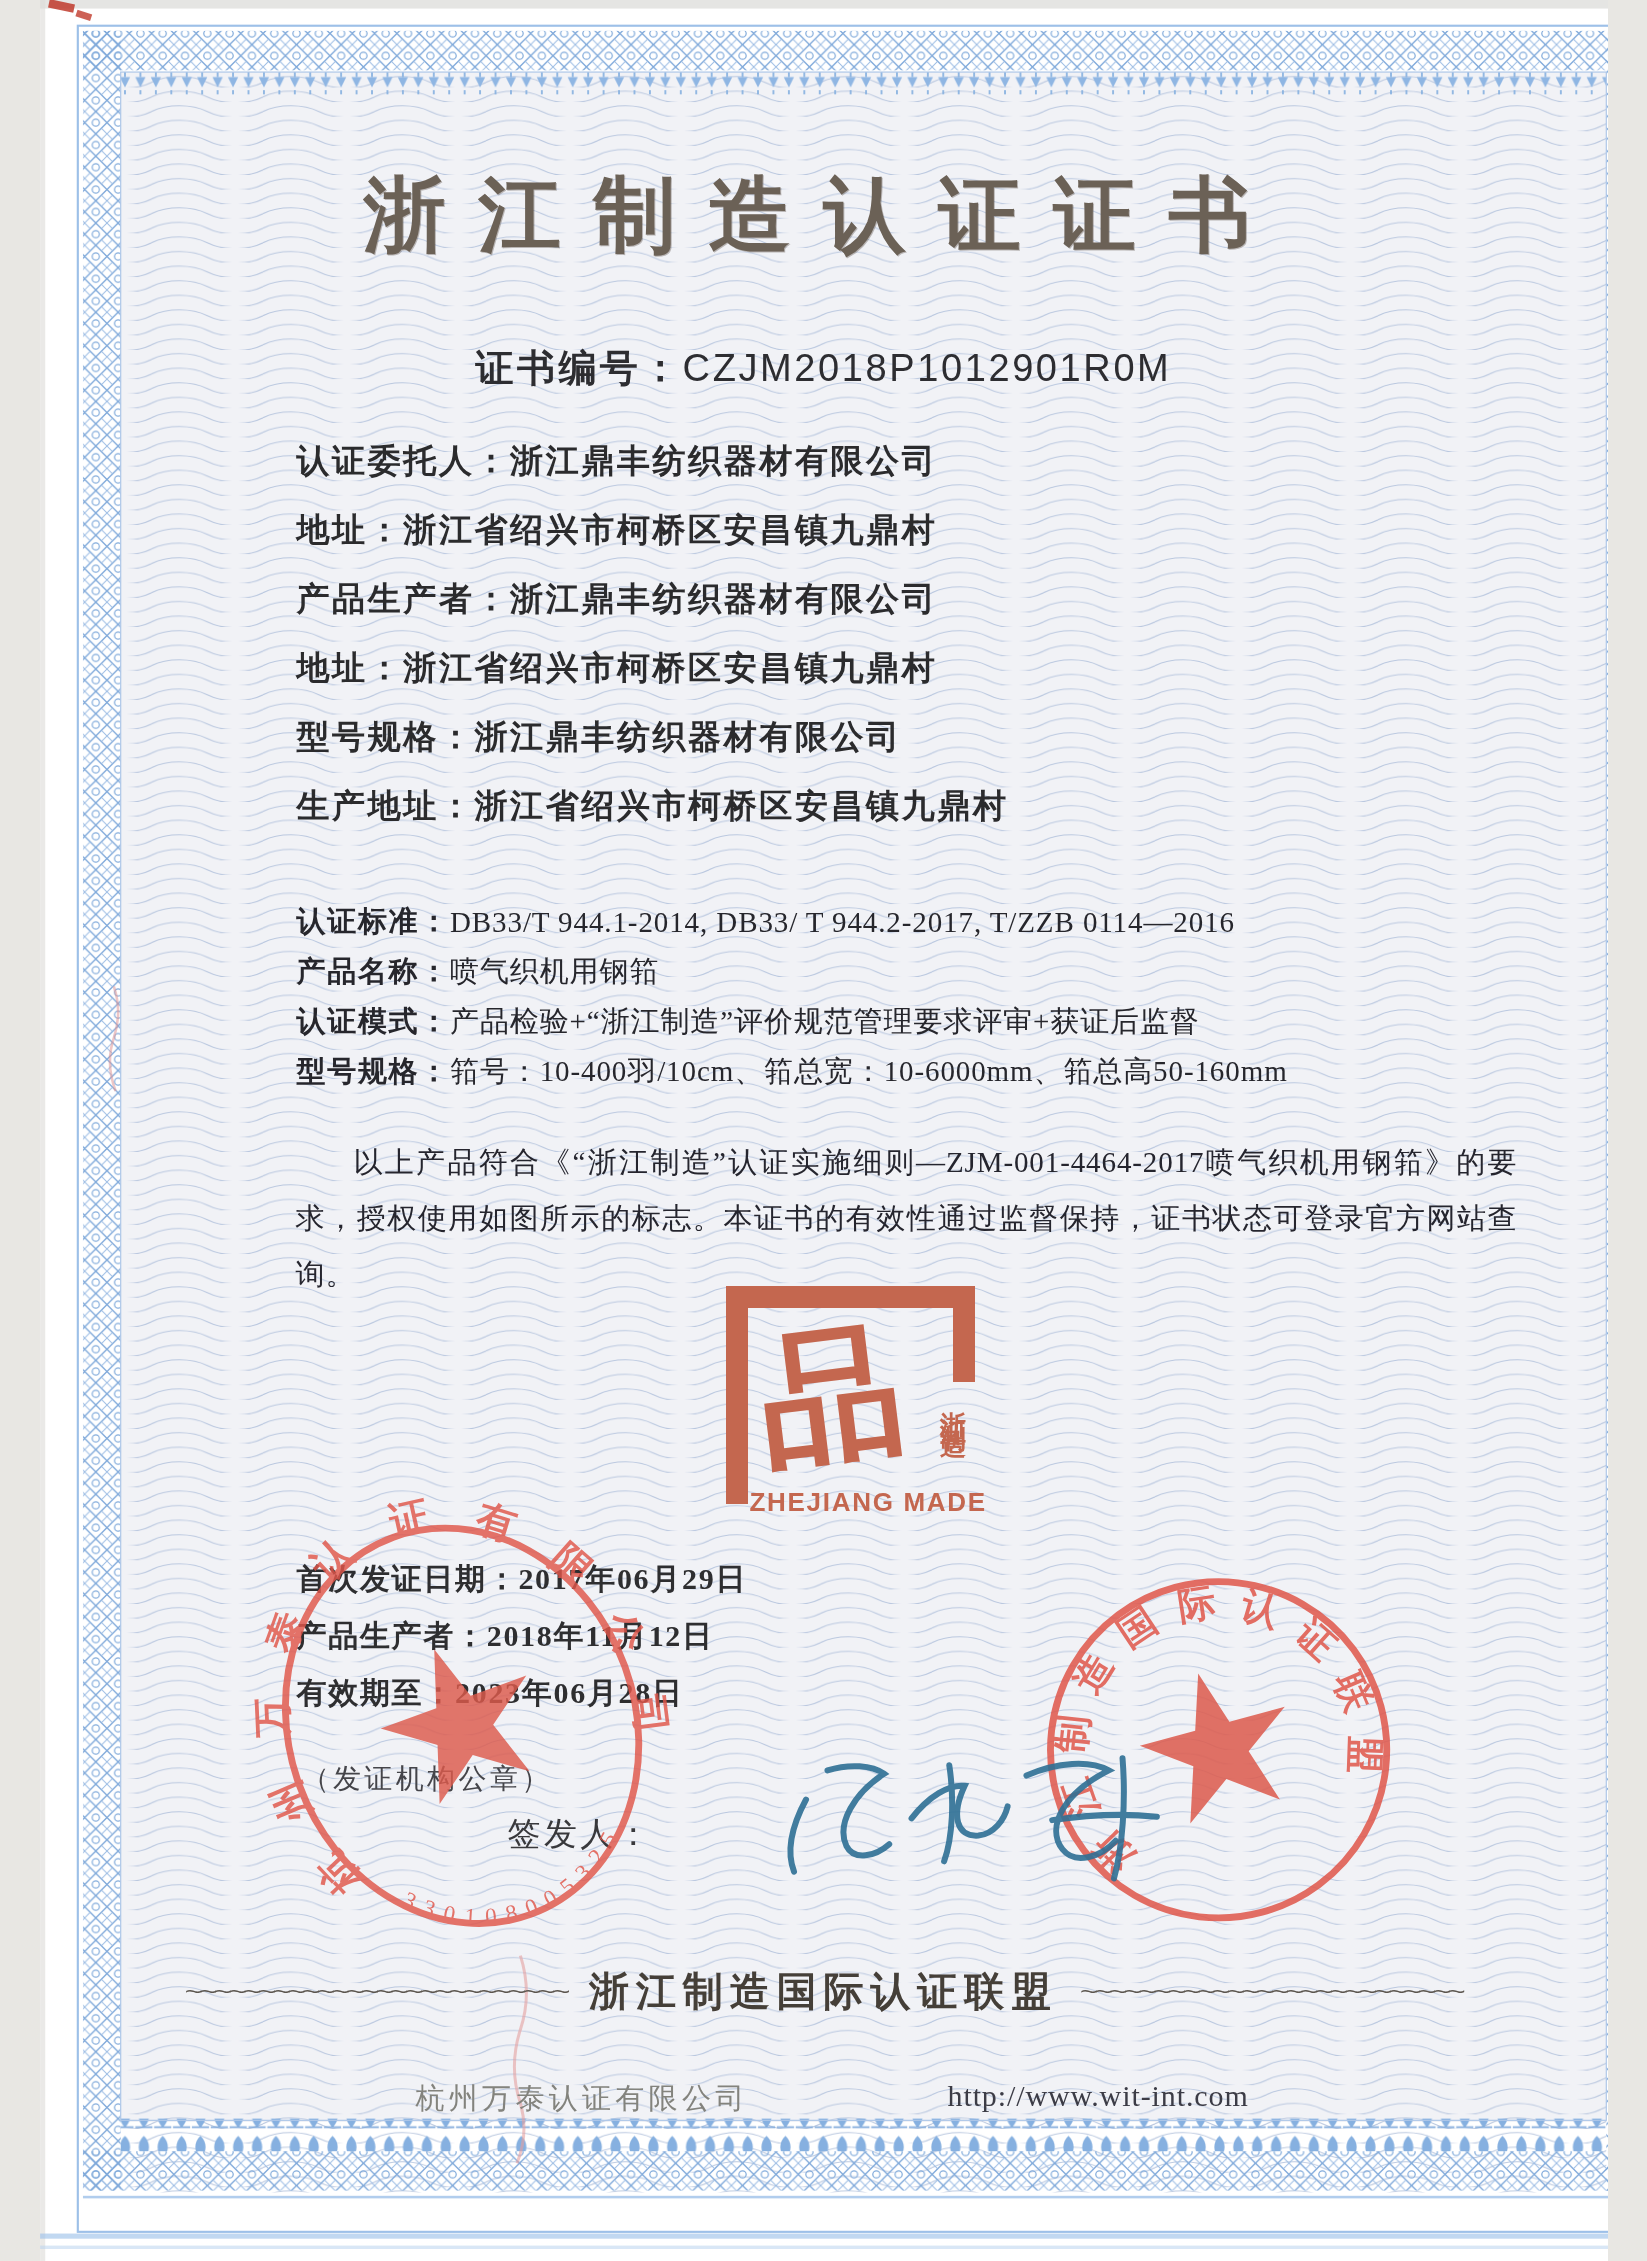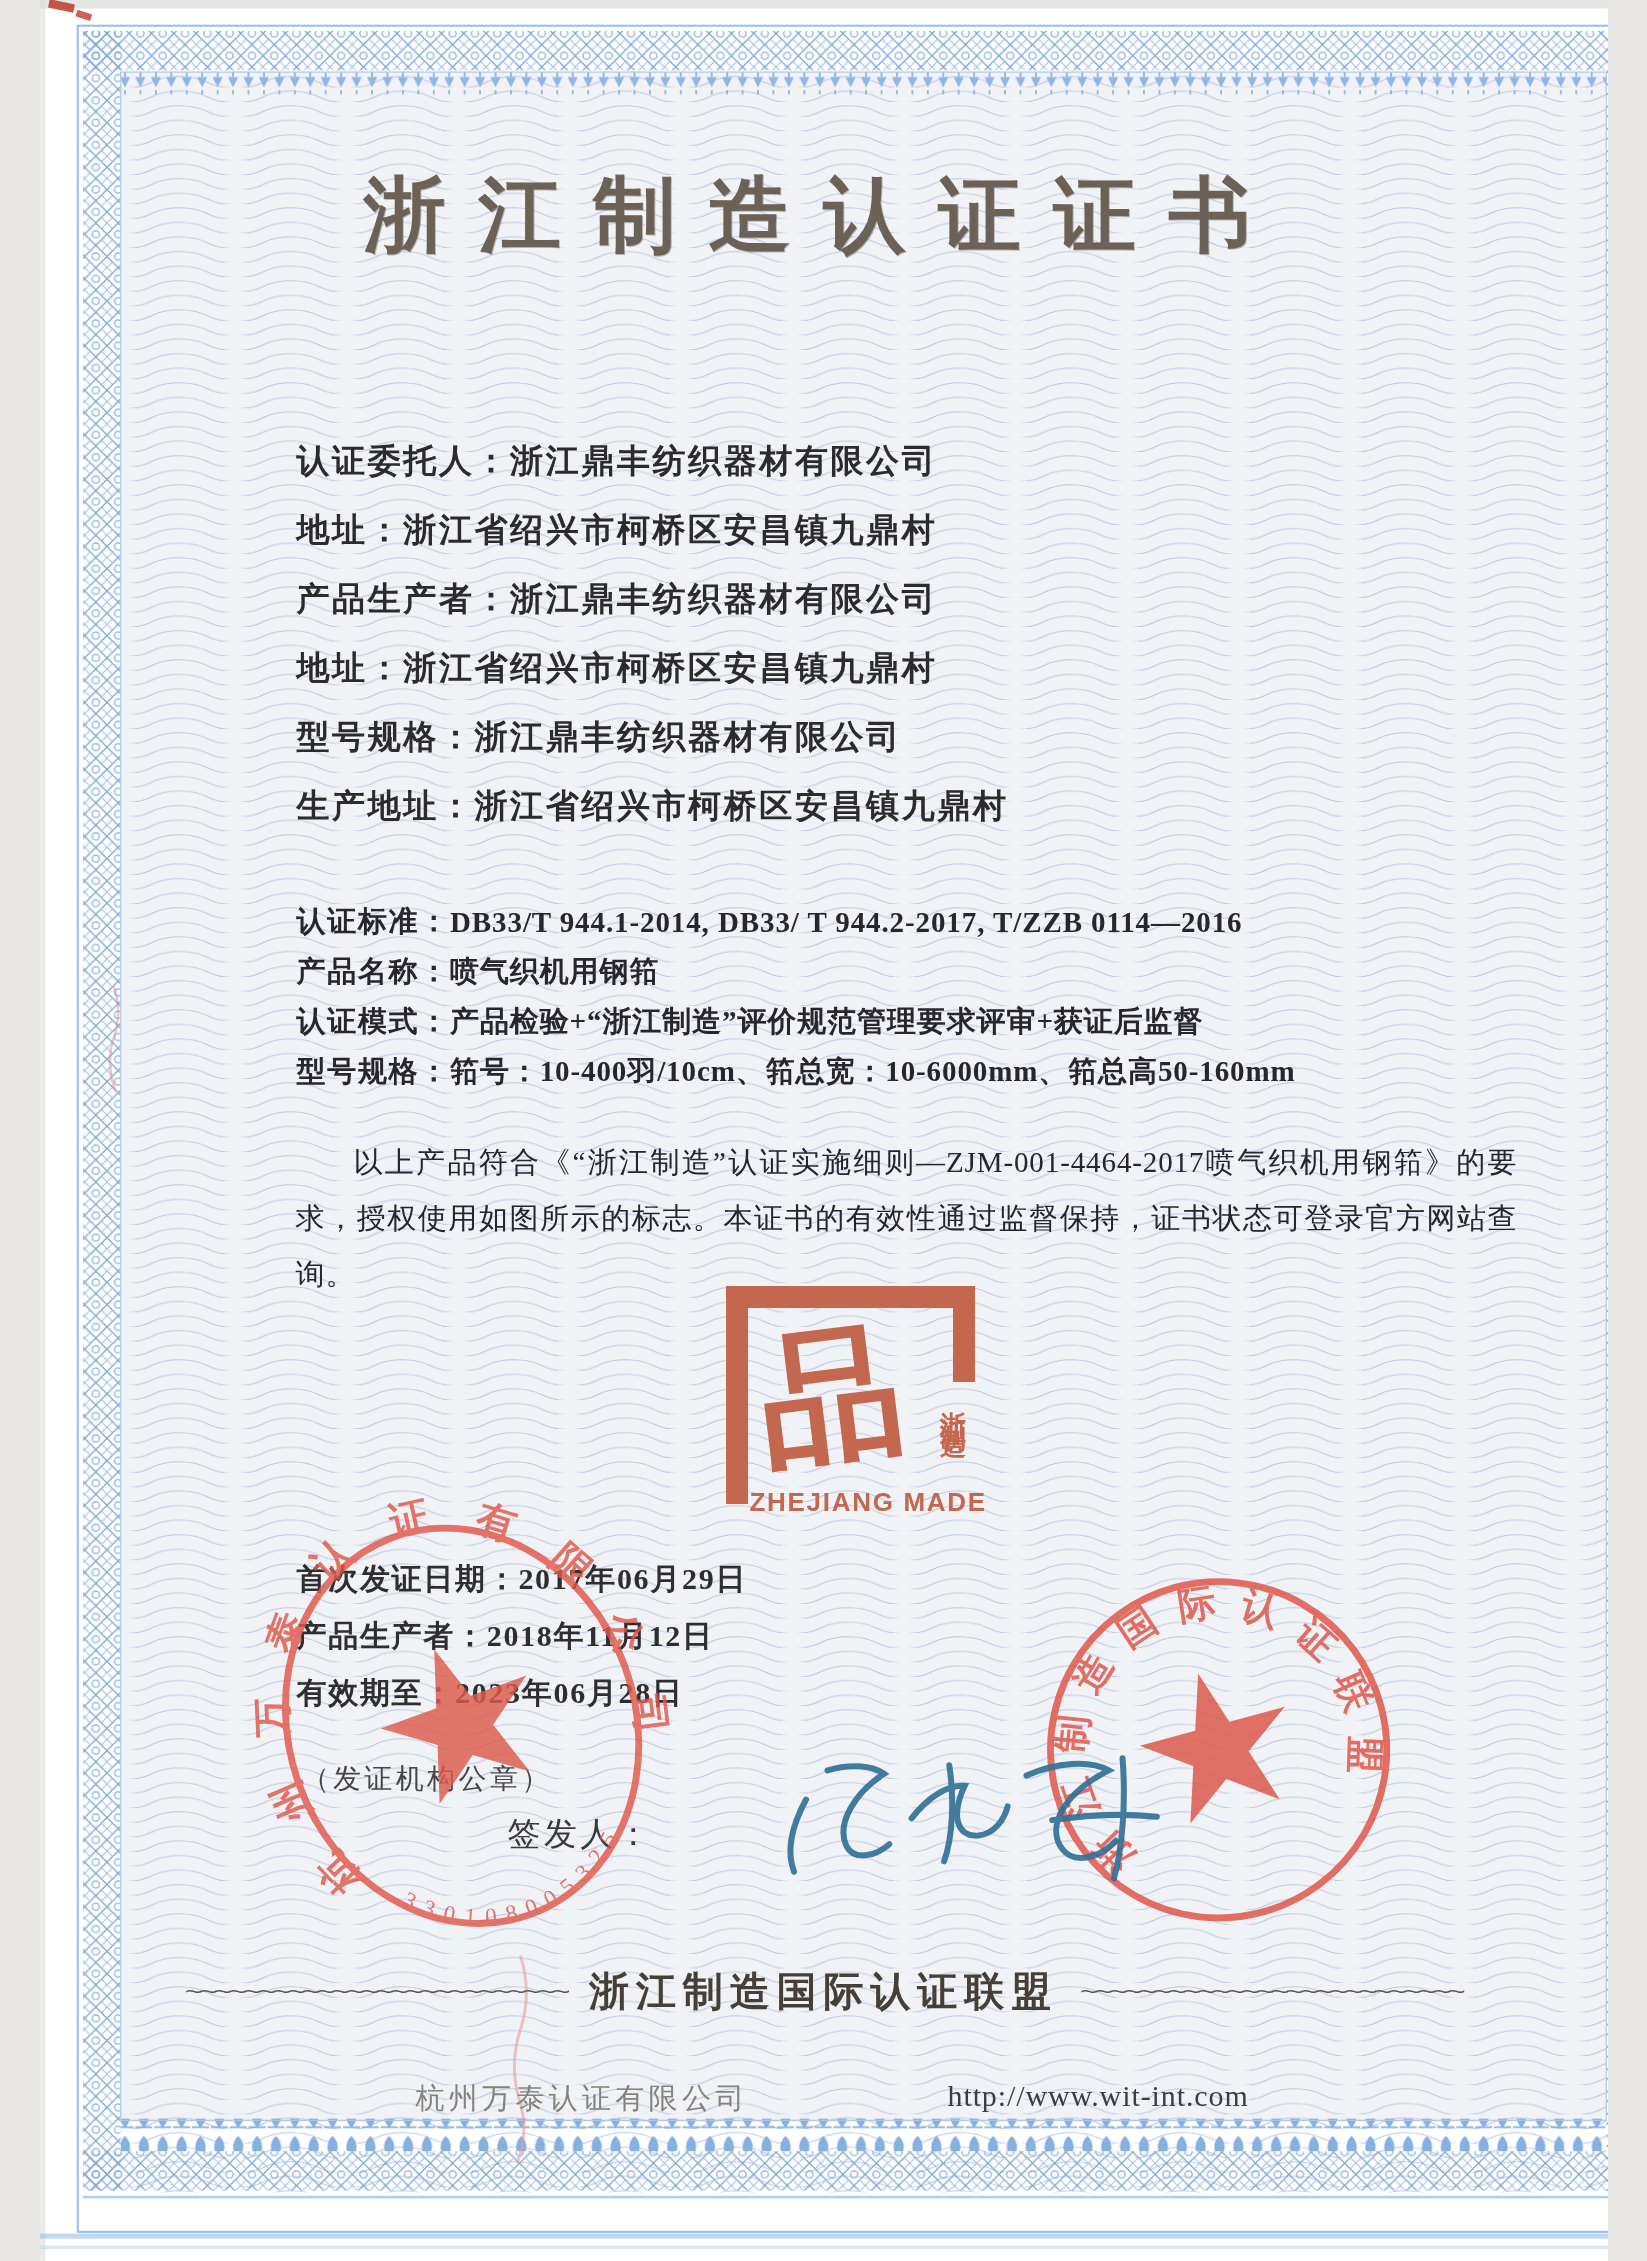--- a/index.html
+++ b/index.html
@@ -25,21 +25,21 @@
   .certno .lbl{font-weight:bold;letter-spacing:3.4px;}
   .certno .num{font-family:"Liberation Sans",sans-serif;letter-spacing:2.6px;}
   
   .info{left:257px;top:439px;z-index:2;}
   .info-line{height:69px;display:flex;align-items:flex-start;
     font-weight:bold;font-size:33px;letter-spacing:2.6px;color:#2b2b2d;}
   
   .specs{left:257px;top:897px;z-index:2;}
   .spec-line{height:50px;display:flex;align-items:center;font-size:29px;color:#26262c;}
   .spec-line .lbl{font-weight:bold;letter-spacing:1.7px;}
-  .spec-line .val{font-family:"Liberation Serif",serif;font-weight:700;letter-spacing:0.9px;}
+  .spec-line .val{font-family:"Liberation Serif",serif;font-weight:400;letter-spacing:0.9px;}
   
   .statement{
     left:256px;top:1134px;width:1222px;z-index:2;
     font-family:"Liberation Serif",serif;font-size:29px;line-height:56px;
     text-indent:58px;text-align:justify;color:#25252e;letter-spacing:0.9px;
   }
   
   .logo{left:681px;top:1276px;width:259px;height:247px;z-index:2;}
   .logo .bar{position:absolute;background:#c4674f;}
   .logo .bar-left{left:5.1px;top:10.3px;width:22px;height:218px;}
@@ -125,20 +125,23 @@
       <rect x="10" y="2" width="30" height="10" fill="#c0392b" transform="rotate(12 25 7)" opacity="0.85"></rect>
       <rect x="42" y="14" width="18" height="8" fill="#c0392b" transform="rotate(18 51 18)" opacity="0.8"></rect>
       <rect x="1884" y="1114" width="16" height="16" fill="#cf4a3a" transform="rotate(45 1892 1122)" opacity="0.8"></rect>
       <path d="M 86,1150 q 10,30 0,60 q -10,30 2,62" fill="none" stroke="#dd8f8f" stroke-width="3" opacity="0.5"></path>
       <path d="M 560,2280 q 14,44 0,86 q -14,44 0,86 q 10,36 -4,70" fill="none" stroke="#e5a0a0" stroke-width="3.5" opacity="0.6"></path>
     </g>
   </svg>
 
   <div class="abs title">浙江制造认证证书</div>
 
+  <div class="abs certno">
+    <span class="lbl">证书编号：</span><span class="num">CZJM2018P1012901R0M</span>
+  </div>
 
   <div class="abs info">
     <div class="info-line">
       <span>认证委托人：</span>
         <span>浙江鼎丰纺织器材有限公司</span>
     </div>
     <div class="info-line">
       <span>地址：</span>
         <span>浙江省绍兴市柯桥区安昌镇九鼎村</span>
     </div>

